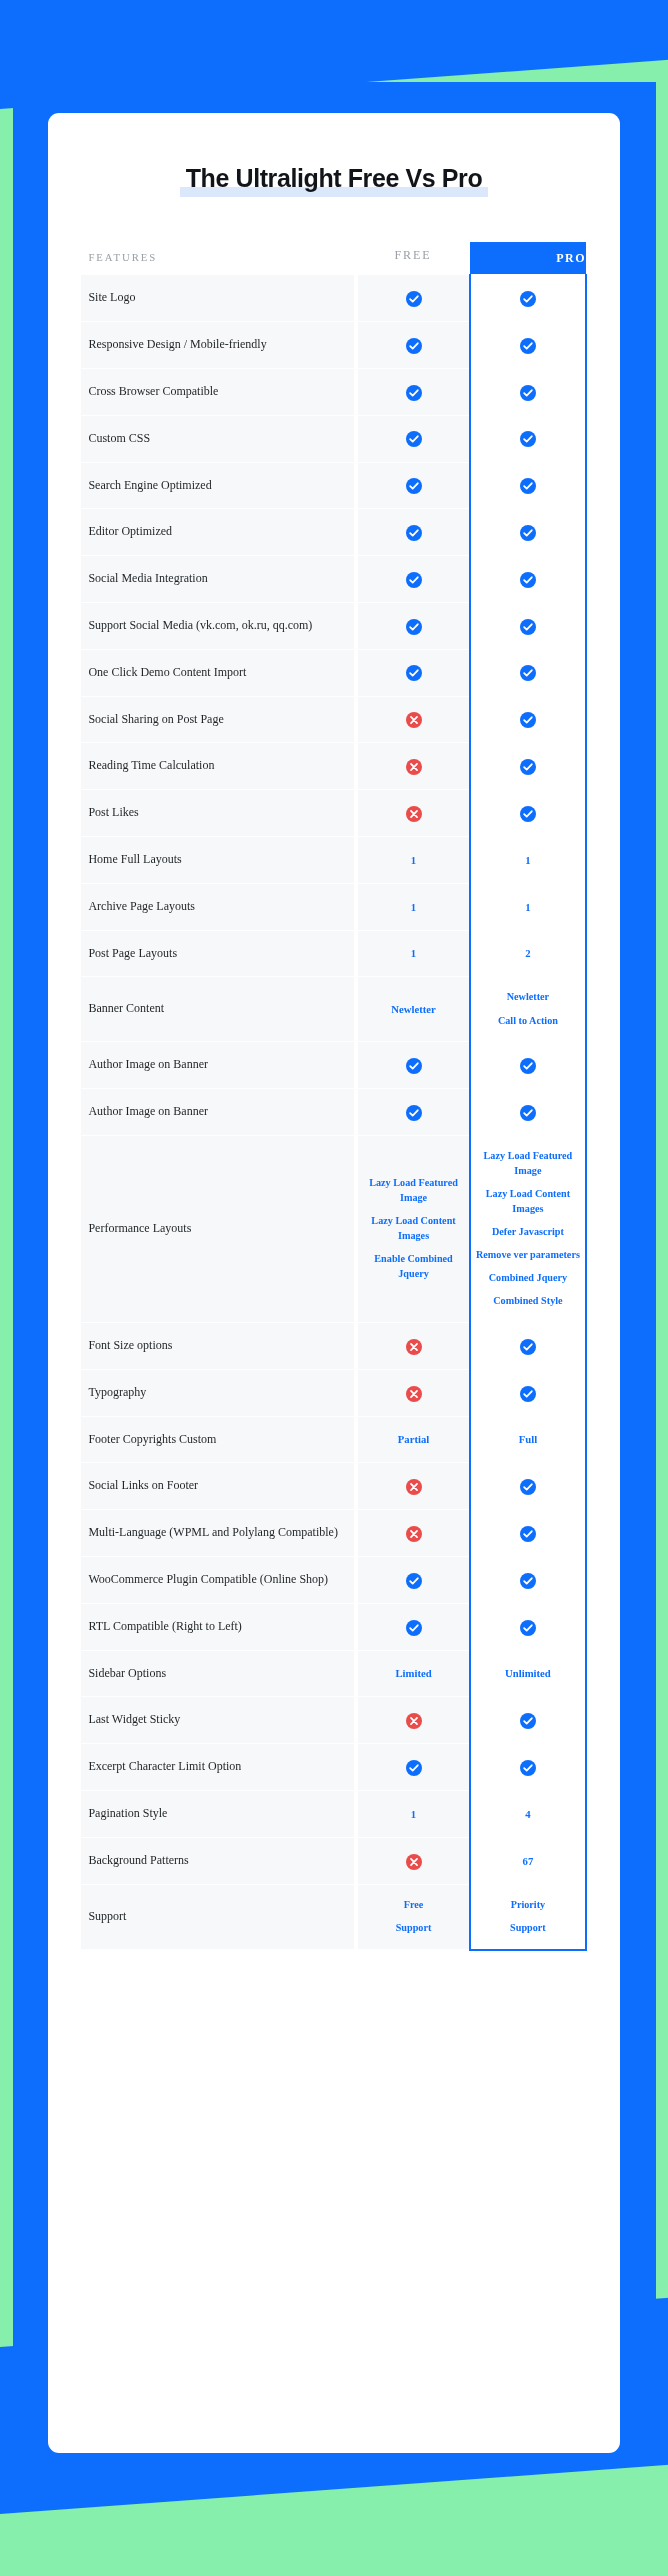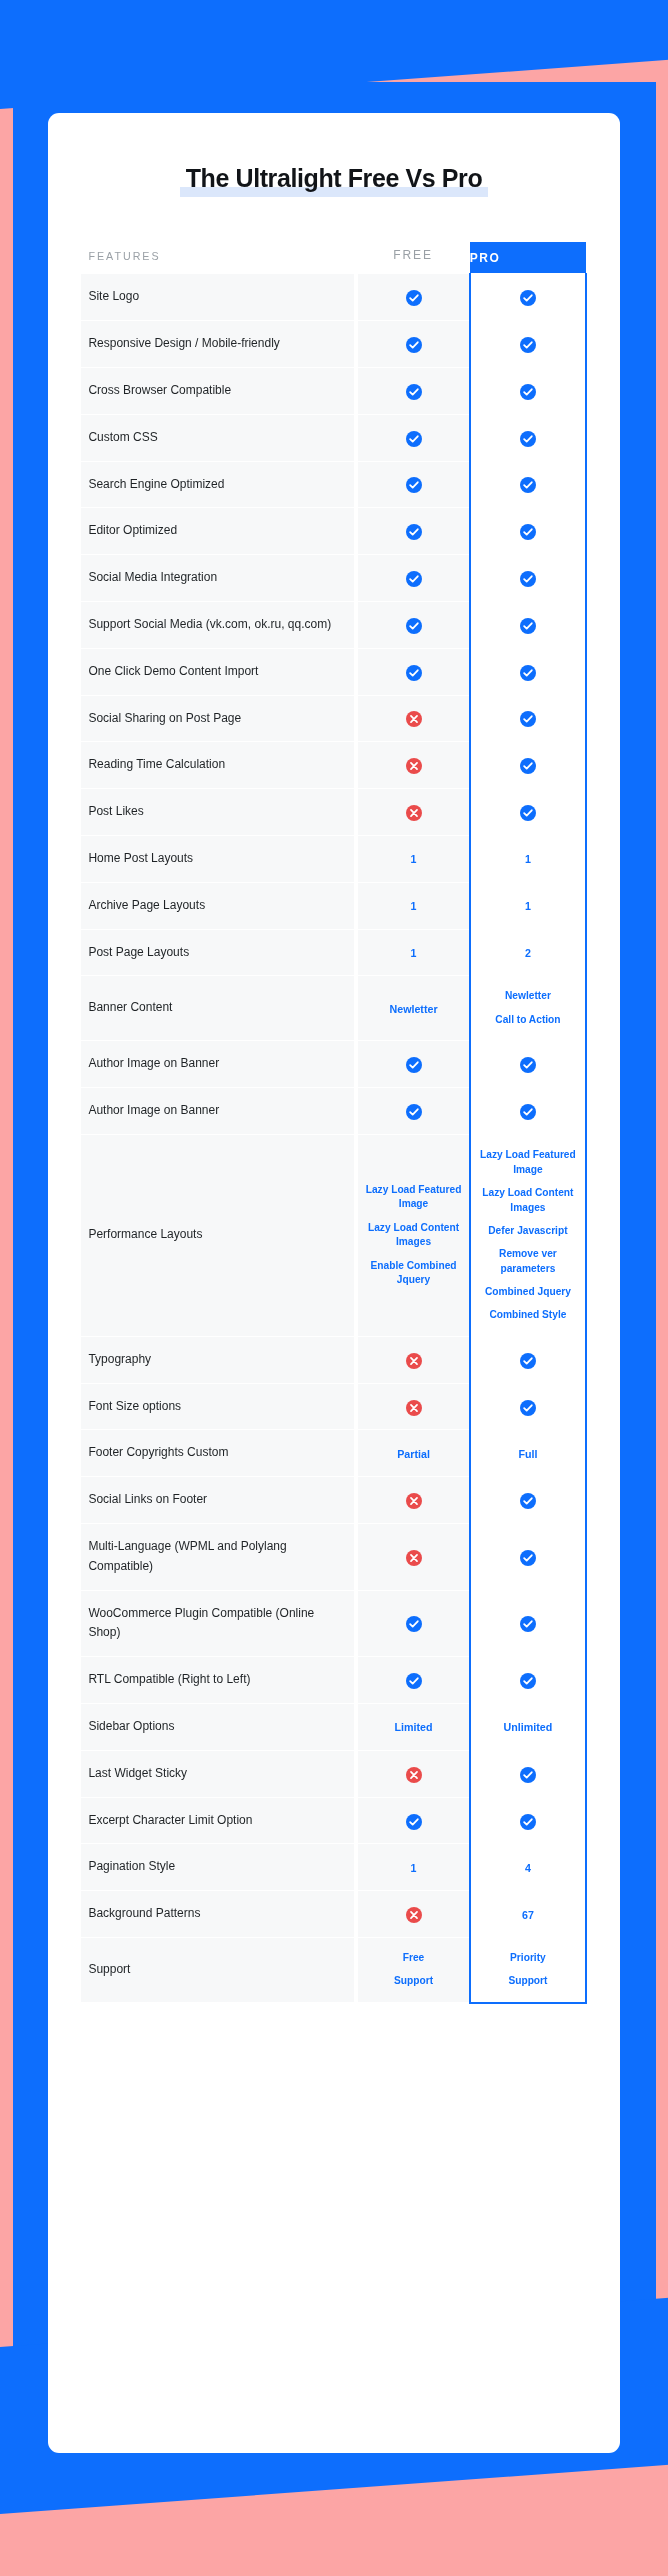--- a/index.html
+++ b/index.html
@@ -9,21 +9,21 @@
     height: 2576px;
     background: #ffffff;
     font-family: "Liberation Sans", sans-serif;
     overflow: hidden;
   }
 
   #page {
     position: relative;
     width: 669px;
     height: 2576px;
-    background: #fca5a5;
+    background: #86efac;
     overflow: hidden;
   }
 
   
   .blue-top {
     position: absolute;
     left: -28px;
     top: -65px;
     width: 734px;
     height: 176px;
@@ -91,20 +91,21 @@
     bottom: 0px;
     height: 10.2px;
     background: #dbe7fb;
     z-index: -1;
   }
 
   
   .table-wrap {
     position: relative;
     padding: 0 33px;
+    font-family: Liberation Serif, serif;
   }
   table.cmp {
     width: 100%;
     border-collapse: collapse;
     table-layout: fixed;
   }
   table.cmp col.c-feature { width: 54.5%; }
   table.cmp col.c-free    { width: 22.5%; }
   table.cmp col.c-pro     { width: 23.0%; }
 
@@ -122,21 +123,21 @@
     padding-left: 7.4px;
   }
   th.h-free {
     text-align: center;
     font-size: 12px;
     font-weight: normal;
     letter-spacing: 1.9px;
     color: #9aa0a6;
   }
   th.h-pro {
-    text-align: left;
+    text-align: right;
     vertical-align: bottom;
     padding: 0;
   }
   .pro-badge {
     background: #0d6efd;
     color: #ffffff;
     font-size: 12px;
     font-weight: bold;
     letter-spacing: 1.5px;
     padding: 9.3px 0 8.4px 0;
@@ -340,21 +341,21 @@
             <tr>
               <td class="f-name">Post Likes</td>
               <td class="f-free"><span class="icon-no"><svg viewBox="0 0 17 17">
                     <path d="M5.3 5.3 L11.7 11.7 M11.7 5.3 L5.3 11.7" stroke="#ffffff" stroke-width="1.9" fill="none" stroke-linecap="round"></path>
                   </svg></span></td>
               <td class="f-pro"><span class="icon-yes"><svg viewBox="0 0 17 17">
                     <path d="M4.4 8.6 L7.1 11.3 L12.5 5.6" stroke="#ffffff" stroke-width="1.9" fill="none" stroke-linecap="round" stroke-linejoin="round"></path>
                   </svg></span></td>
             </tr>
             <tr>
-              <td class="f-name">Home Post Layouts</td>
+              <td class="f-name">Home Full Layouts</td>
               <td class="f-free"><span class="val-text bold">1</span></td>
               <td class="f-pro"><span class="val-text bold">1</span></td>
             </tr>
             <tr>
               <td class="f-name">Archive Page Layouts</td>
               <td class="f-free"><span class="val-text bold">1</span></td>
               <td class="f-pro"><span class="val-text bold">1</span></td>
             </tr>
             <tr>
               <td class="f-name">Post Page Layouts</td>
@@ -403,30 +404,30 @@
                   <div>Lazy Load Featured Image</div>
                   <div>Lazy Load Content Images</div>
                   <div>Defer Javascript</div>
                   <div>Remove ver parameters</div>
                   <div>Combined Jquery</div>
                   <div>Combined Style</div>
                 </div>
               </td>
             </tr>
             <tr>
+              <td class="f-name">Font Size options</td>
+              <td class="f-free"><span class="icon-no"><svg viewBox="0 0 17 17">
+                    <path d="M5.3 5.3 L11.7 11.7 M11.7 5.3 L5.3 11.7" stroke="#ffffff" stroke-width="1.9" fill="none" stroke-linecap="round"></path>
+                  </svg></span></td>
+              <td class="f-pro"><span class="icon-yes"><svg viewBox="0 0 17 17">
+                    <path d="M4.4 8.6 L7.1 11.3 L12.5 5.6" stroke="#ffffff" stroke-width="1.9" fill="none" stroke-linecap="round" stroke-linejoin="round"></path>
+                  </svg></span></td>
+            </tr>
+            <tr>
               <td class="f-name">Typography</td>
-              <td class="f-free"><span class="icon-no"><svg viewBox="0 0 17 17">
-                    <path d="M5.3 5.3 L11.7 11.7 M11.7 5.3 L5.3 11.7" stroke="#ffffff" stroke-width="1.9" fill="none" stroke-linecap="round"></path>
-                  </svg></span></td>
-              <td class="f-pro"><span class="icon-yes"><svg viewBox="0 0 17 17">
-                    <path d="M4.4 8.6 L7.1 11.3 L12.5 5.6" stroke="#ffffff" stroke-width="1.9" fill="none" stroke-linecap="round" stroke-linejoin="round"></path>
-                  </svg></span></td>
-            </tr>
-            <tr>
-              <td class="f-name">Font Size options</td>
               <td class="f-free"><span class="icon-no"><svg viewBox="0 0 17 17">
                     <path d="M5.3 5.3 L11.7 11.7 M11.7 5.3 L5.3 11.7" stroke="#ffffff" stroke-width="1.9" fill="none" stroke-linecap="round"></path>
                   </svg></span></td>
               <td class="f-pro"><span class="icon-yes"><svg viewBox="0 0 17 17">
                     <path d="M4.4 8.6 L7.1 11.3 L12.5 5.6" stroke="#ffffff" stroke-width="1.9" fill="none" stroke-linecap="round" stroke-linejoin="round"></path>
                   </svg></span></td>
             </tr>
             <tr>
               <td class="f-name">Footer Copyrights Custom</td>
               <td class="f-free"><span class="val-text bold">Partial</span></td>

